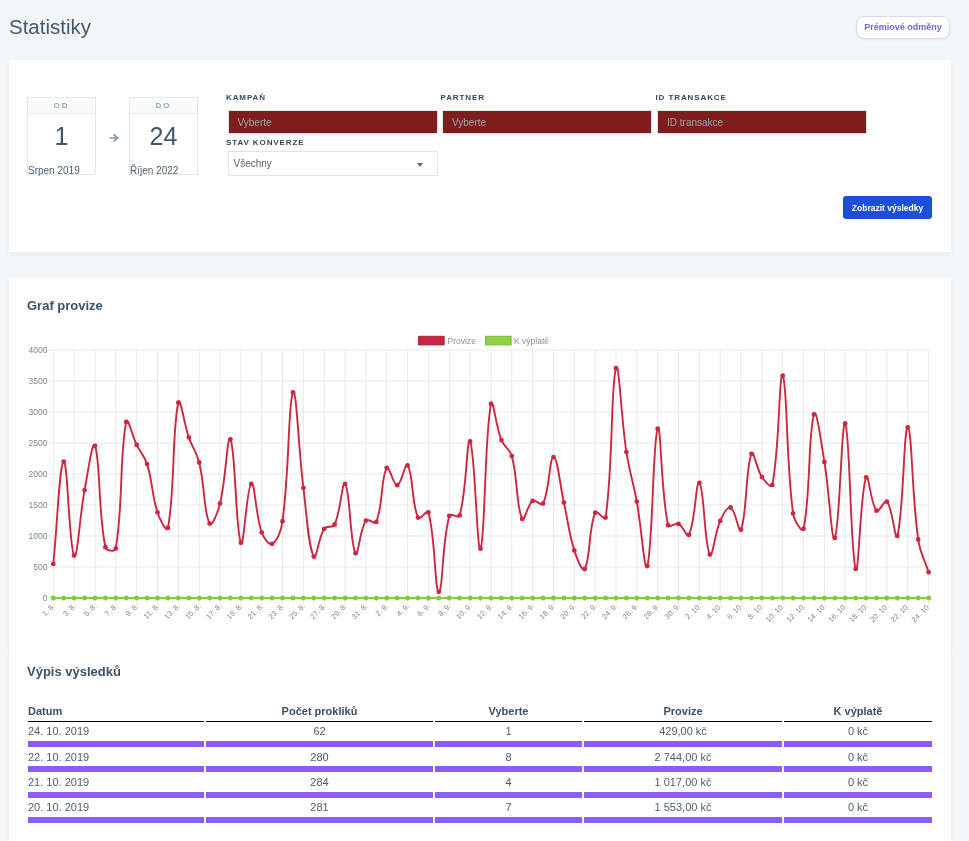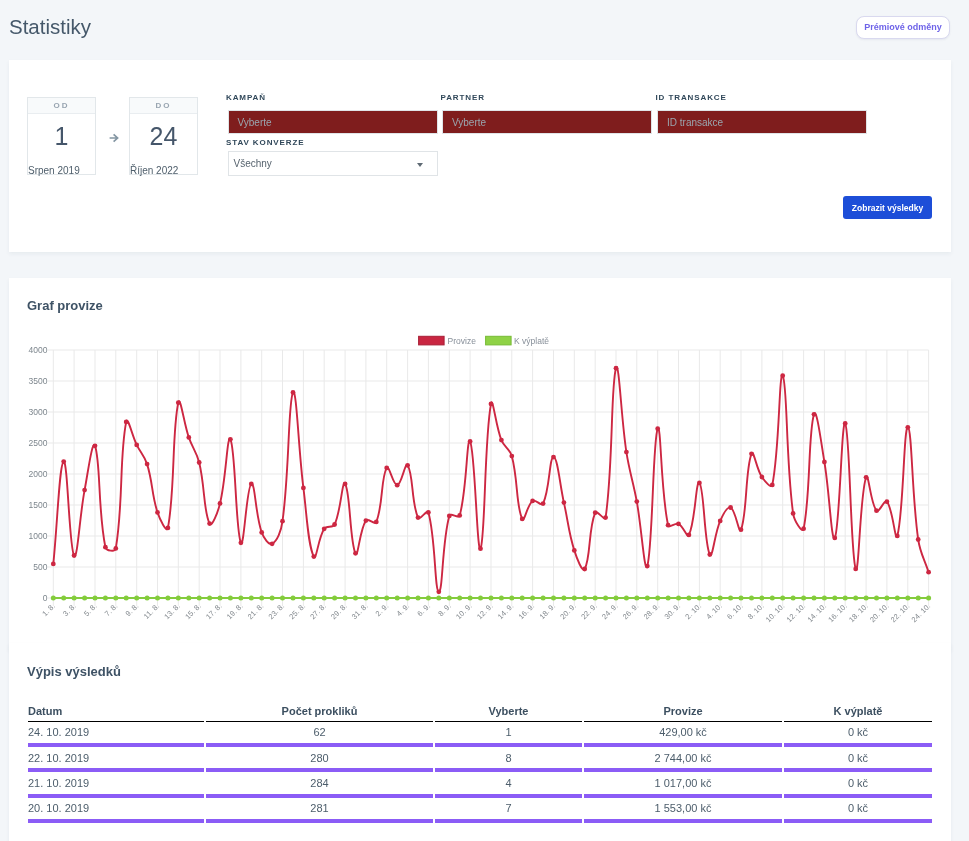--- a/index.html
+++ b/index.html
@@ -11,21 +11,21 @@
 .sel{position:absolute;left:218.5px;top:91px;width:210px;height:25px;border:1px solid #e0e4e7;background:#fff;font-size:10px;color:#57636e;display:flex;align-items:center;padding-left:5px}
 .caret{position:absolute;right:13.5px;top:11px;width:0;height:0;border-left:3px solid transparent;border-right:3px solid transparent;border-top:4px solid #5e6a74}
 .dbox{position:absolute;top:37px;width:69px;height:78px;border:1px solid #e2e7ea;background:#fff}
 .dbox .hd{height:16px;background:#f8fafb;border-bottom:1px solid #e9edf0;font-size:8px;font-weight:bold;letter-spacing:2px;color:#98a4b0;display:flex;align-items:center;justify-content:center}
 .dbox .num{font-size:25px;color:#45566a;text-align:center;margin-top:8px}
 .dbox .mon{font-size:10px;color:#4e5e6b;margin-top:14px}
 .btn-go{position:absolute;left:834px;top:136px;width:89px;height:23px;background:#1d4ed8;border-radius:3px;color:#fff;font-size:8.5px;font-weight:bold;display:flex;align-items:center;justify-content:center;white-space:nowrap}
 .ptitle{position:absolute;left:18px;font-size:13px;font-weight:bold;color:#3e5265}
 table{position:absolute;left:17px;top:58.5px;width:908px;border-collapse:separate;border-spacing:2px 0;font-size:11px}
 th{font-weight:bold;color:#3c4f60;height:20px;border-bottom:1px solid #000000;text-align:center;vertical-align:middle}
-td{color:#4c5d6b;height:25.4px;border-bottom:4px solid #8b5cf6;text-align:center;vertical-align:middle}
+td{color:#4c5d6b;height:25.4px;border-bottom:6px solid #8b5cf6;text-align:center;vertical-align:middle}
 th.l,td.l{text-align:left}
 </style></head>
 <body>
 <div class="h1">Statistiky</div>
 <div class="btn-top">Prémiové odměny</div>
 
 <div class="panel" style="top:60px;height:192px">
   <div class="dbox" style="left:18px">
       <div class="hd">OD</div>
       <div class="num">1</div>

